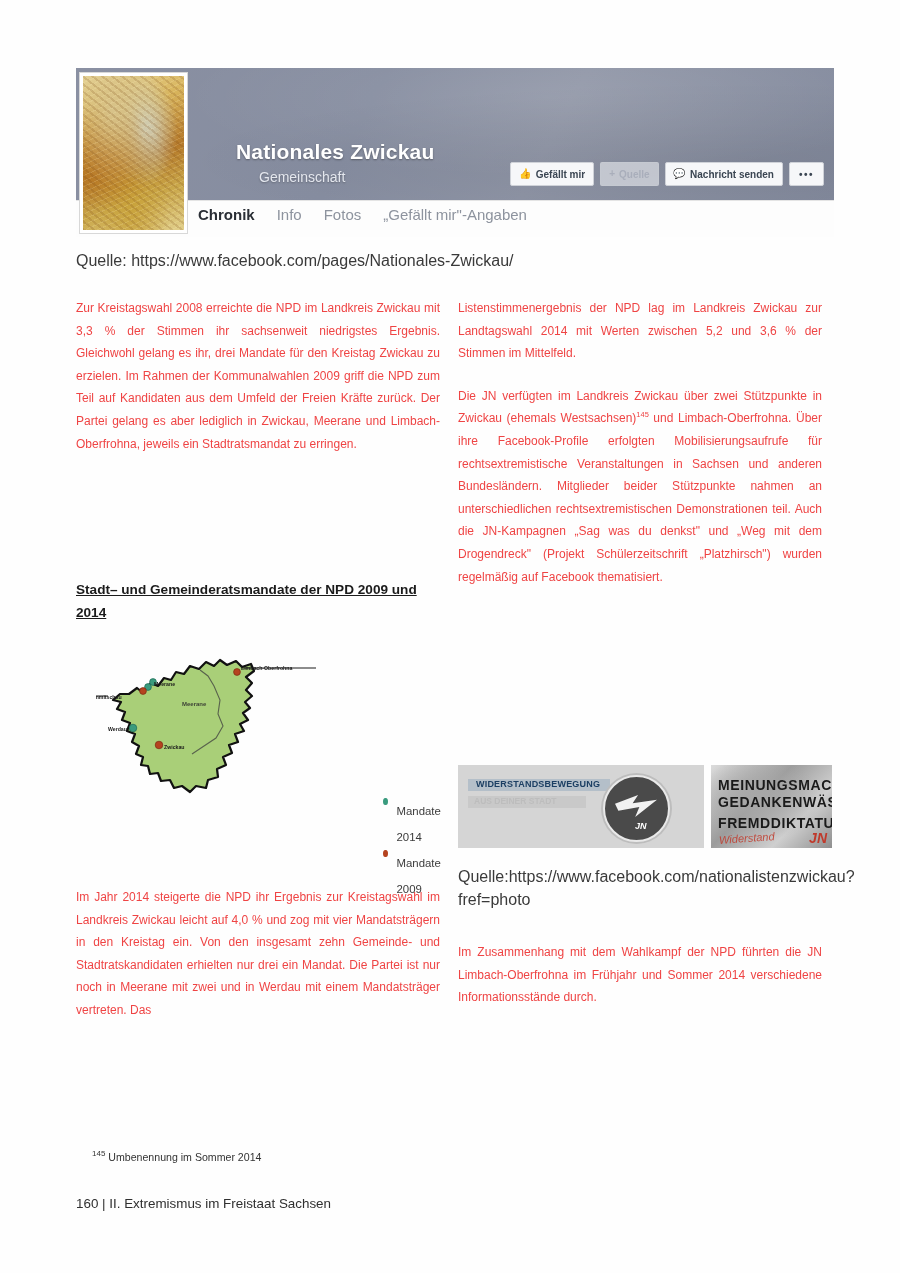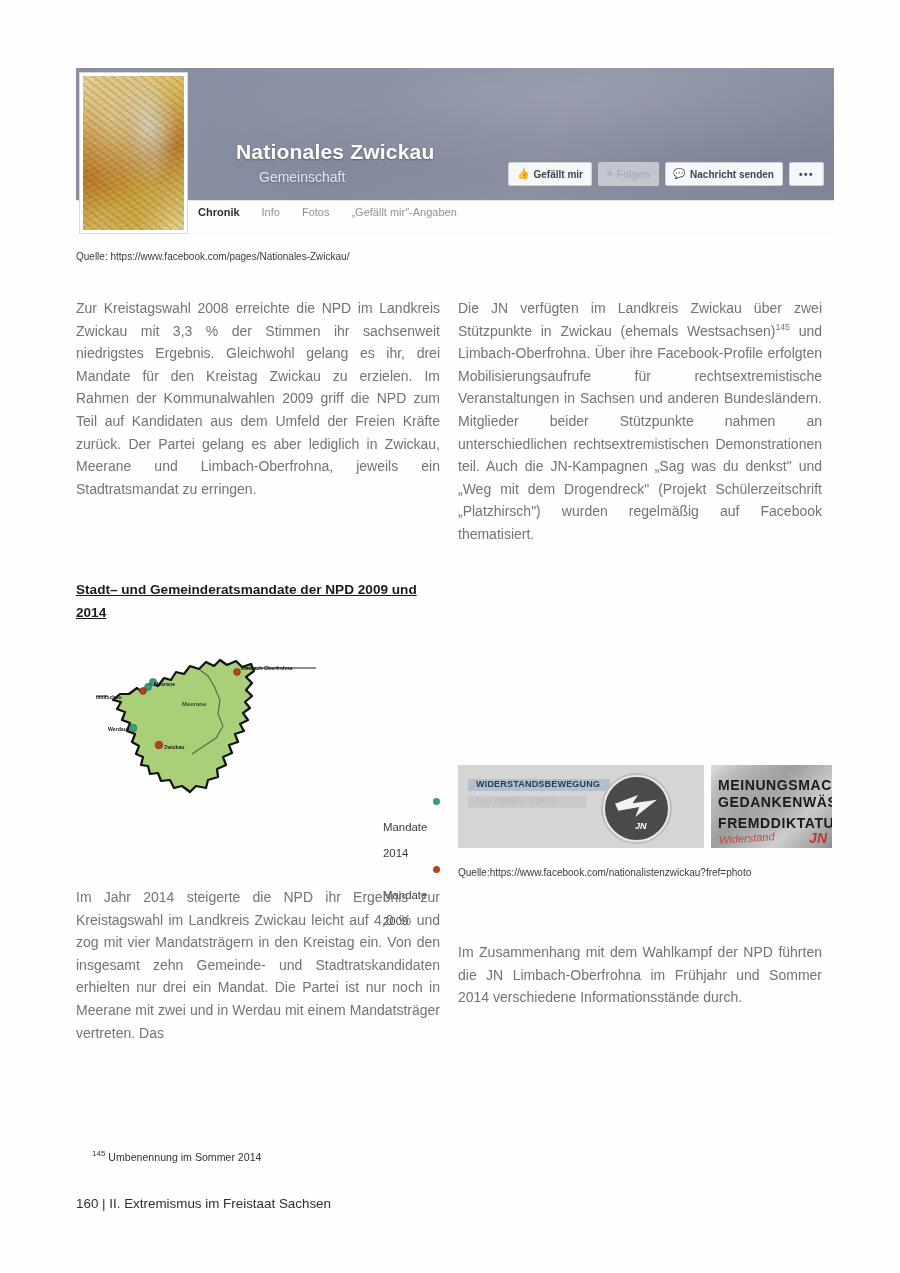--- a/index.html
+++ b/index.html
@@ -140,44 +140,44 @@
     letter-spacing: 1.5px;
   }
   .fb-btn .glyph { font-size: 10px; line-height: 1; }
   .fb-tabs {
     position: absolute;
     left: 122px;
     top: 138px;
     display: flex;
     align-items: center;
     gap: 22px;
-    font-size: 11px;
+    font-size: 15px;
     color: #8d939e;
     z-index: 3;
   }
   .fb-tab.active {
     color: #2a2e35;
     font-weight: bold;
   }
 
   
   .source {
     position: absolute;
-    font-size: 10px;
+    font-size: 16px;
     line-height: 1.42;
     color: #3a3a3a;
     font-family: "Liberation Sans", sans-serif;
   }
   .col {
     position: absolute;
     width: 364px;
-    font-size: 14px;
+    font-size: 12px;
     line-height: 22.6px;
     text-align: justify;
-    color: #737373;
+    color: #ef4444;
   }
   .col p { margin: 0 0 20px 0; }
   .col p:last-child { margin-bottom: 0; }
   .sub-head {
     position: absolute;
     width: 364px;
     font-size: 13.6px;
     line-height: 22.6px;
     font-weight: bold;
     color: #1b1b1b;
@@ -195,21 +195,21 @@
   }
   .map-svg { position: absolute; left: 20px; top: 0; }
   .legend {
     position: absolute;
     left: 307px;
     top: 148px;
     font-size: 11.4px;
     color: #3b3b3b;
     line-height: 26px;
   }
-  .legend-row { display: flex; align-items: flex-end; gap: 9px; flex-direction: column; }
+  .legend-row { display: flex; align-items: flex-start; gap: 9px; }
   .legend-dot {
     width: 7px; height: 7px;
     border-radius: 50%;
     display: inline-block;
   }
 
   
   .photo-strip {
     position: absolute;
     left: 458px;
@@ -355,21 +355,21 @@
     <div class="fb-title">Nationales Zwickau</div>
     <div class="fb-subtitle">Gemeinschaft</div>
 
     <div class="fb-actions">
       <div class="fb-btn">
         <span class="glyph">👍</span>
         <span>Gefällt mir</span>
       </div>
       <div class="fb-btn ghost">
         <span class="glyph">+</span>
-        <span>Folgen</span>
+        <span>Quelle</span>
       </div>
       <div class="fb-btn">
         <span class="glyph">💬</span>
         <span>Nachricht senden</span>
       </div>
       <div class="fb-btn dots">
         <span>•••</span>
       </div>
     </div>
 
@@ -425,20 +425,21 @@
         <span>Mandate 2009</span>
       </div>
     </div>
   </div>
 
   <div class="col" style="left:76px; top:886px;">
     <p>Im Jahr 2014 steigerte die NPD ihr Ergebnis zur Kreistagswahl im Landkreis Zwickau leicht auf 4,0 % und zog mit vier Mandatsträgern in den Kreistag ein. Von den insgesamt zehn Gemeinde- und Stadtratskandidaten erhielten nur drei ein Mandat. Die Partei ist nur noch in Meerane mit zwei und in Werdau mit einem Mandatsträger vertreten. Das</p>
   </div>
 
   <div class="col" style="left:458px; top:297px;">
+    <p>Listenstimmenergebnis der NPD lag im Landkreis Zwickau zur Landtagswahl 2014 mit Werten zwischen 5,2 und 3,6 % der Stimmen im Mittelfeld.</p>
     <p><span>Die JN verfügten im Landkreis Zwickau über zwei Stützpunkte in Zwickau (ehemals Westsachsen)</span><sup>145</sup><span> und Limbach-Oberfrohna. Über ihre Facebook-Profile erfolgten Mobilisierungsaufrufe für rechtsextremistische Veranstaltungen in Sachsen und anderen Bundesländern. Mitglieder beider Stützpunkte nahmen an unterschiedlichen rechtsextremistischen Demonstrationen teil. Auch die JN-Kampagnen „Sag was du denkst" und „Weg mit dem Drogendreck" (Projekt Schülerzeitschrift „Platzhirsch") wurden regelmäßig auf Facebook thematisiert.</span></p>
   </div>
 
   <div class="photo-strip">
     <div class="banner">
       <div class="bar1">
         <span>WIDERSTANDSBEWEGUNG</span>
       </div>
       <div class="bar2">
         <span>AUS DEINER STADT</span>

